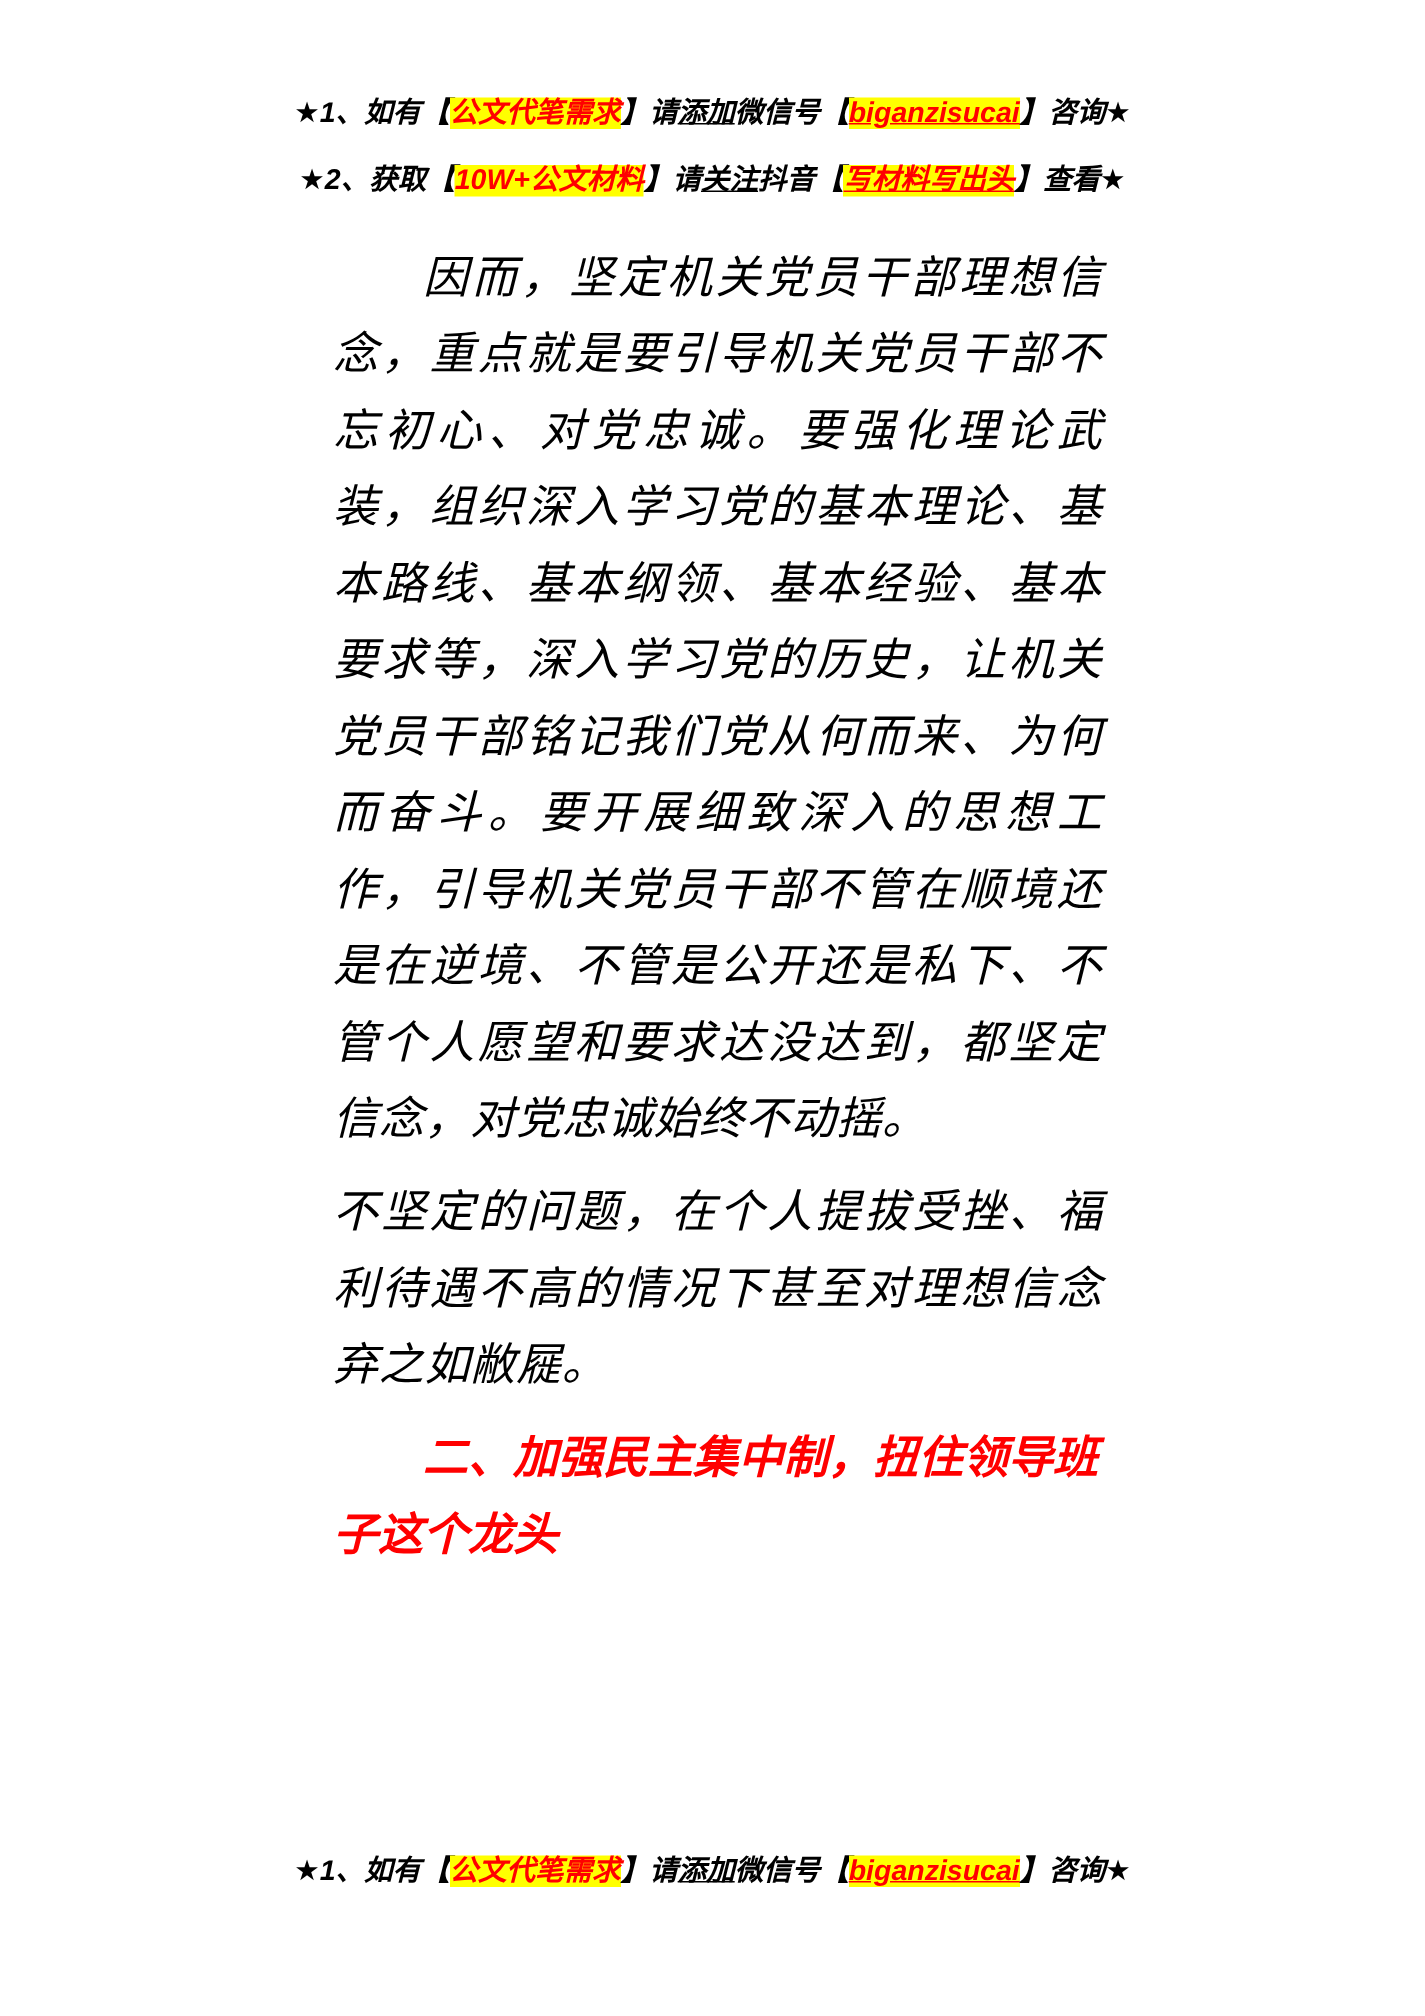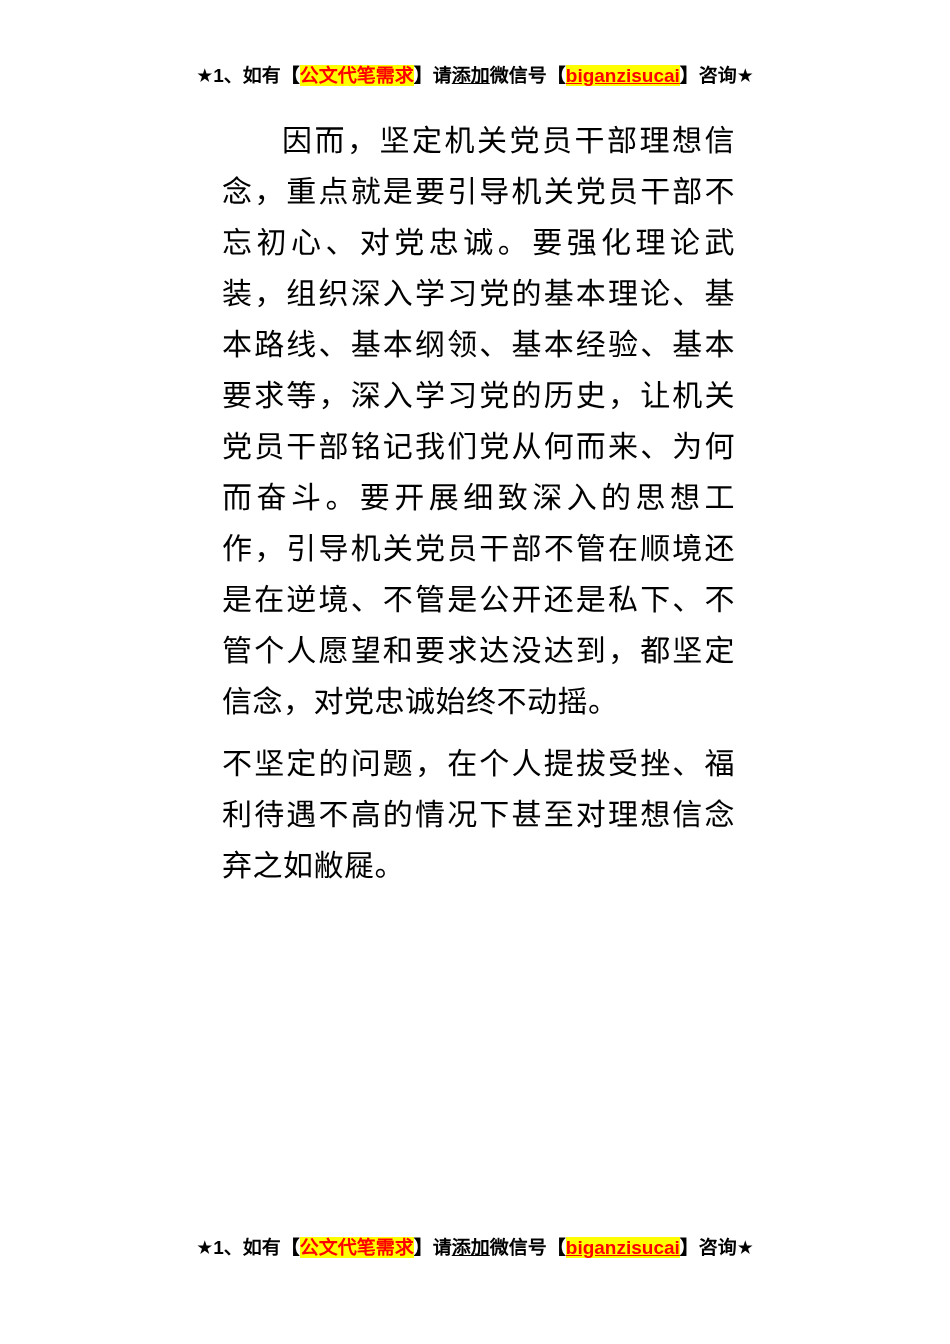--- a/index.html
+++ b/index.html
@@ -12,20 +12,21 @@
     width: 786px;
     height: 1344px;
     box-sizing: border-box;
     margin: 0 auto;
     background: #ffffff;
     display: flex;
     flex-direction: column;
     overflow: hidden;
     font-family: "Liberation Sans", "DejaVu Sans", sans-serif;
     color: #000000;
+    font-style: italic;
   }
   
   .promo {
     text-align: center;
     font-weight: 700;
     font-size: 19px;
     color: #000000;
     flex: 0 0 auto;
   }
   .promo--top { padding-top: 64px; }
@@ -61,25 +62,29 @@
 </style>
 </head>
 <body>
 
 <div class="page">
 
   <div class="promo promo--top">
     <div class="promo-line">
       <span>★1、如有【</span><span class="hl">公文代笔需求</span><span>】请</span><span class="u">添加</span><span>微信号【</span><span class="hl u">biganzisucai</span><span>】咨询★</span>
     </div>
+    <div class="promo-line">
+      <span>★2、获取【</span><span class="hl">10W+公文材料</span><span>】请</span><span class="u">关注</span><span>抖音【</span><span class="hl u">写材料写出头</span><span>】查看★</span>
+    </div>
   </div>
 
   <div class="content">
     <p class="para para--indent">因而，坚定机关党员干部理想信念，重点就是要引导机关党员干部不忘初心、对党忠诚。要强化理论武装，组织深入学习党的基本理论、基本路线、基本纲领、基本经验、基本要求等，深入学习党的历史，让机关党员干部铭记我们党从何而来、为何而奋斗。要开展细致深入的思想工作，引导机关党员干部不管在顺境还是在逆境、不管是公开还是私下、不管个人愿望和要求达没达到，都坚定信念，对党忠诚始终不动摇。</p>
     <p class="para">不坚定的问题，在个人提拔受挫、福利待遇不高的情况下甚至对理想信念弃之如敝屣。</p>
+    <p class="heading">二、加强民主集中制，扭住领导班子这个龙头</p>
   </div>
 
   <div class="promo promo--bottom">
     <div class="promo-line">
       <span>★1、如有【</span><span class="hl">公文代笔需求</span><span>】请</span><span class="u">添加</span><span>微信号【</span><span class="hl u">biganzisucai</span><span>】咨询★</span>
     </div>
 
   </div>
 
 </div>

